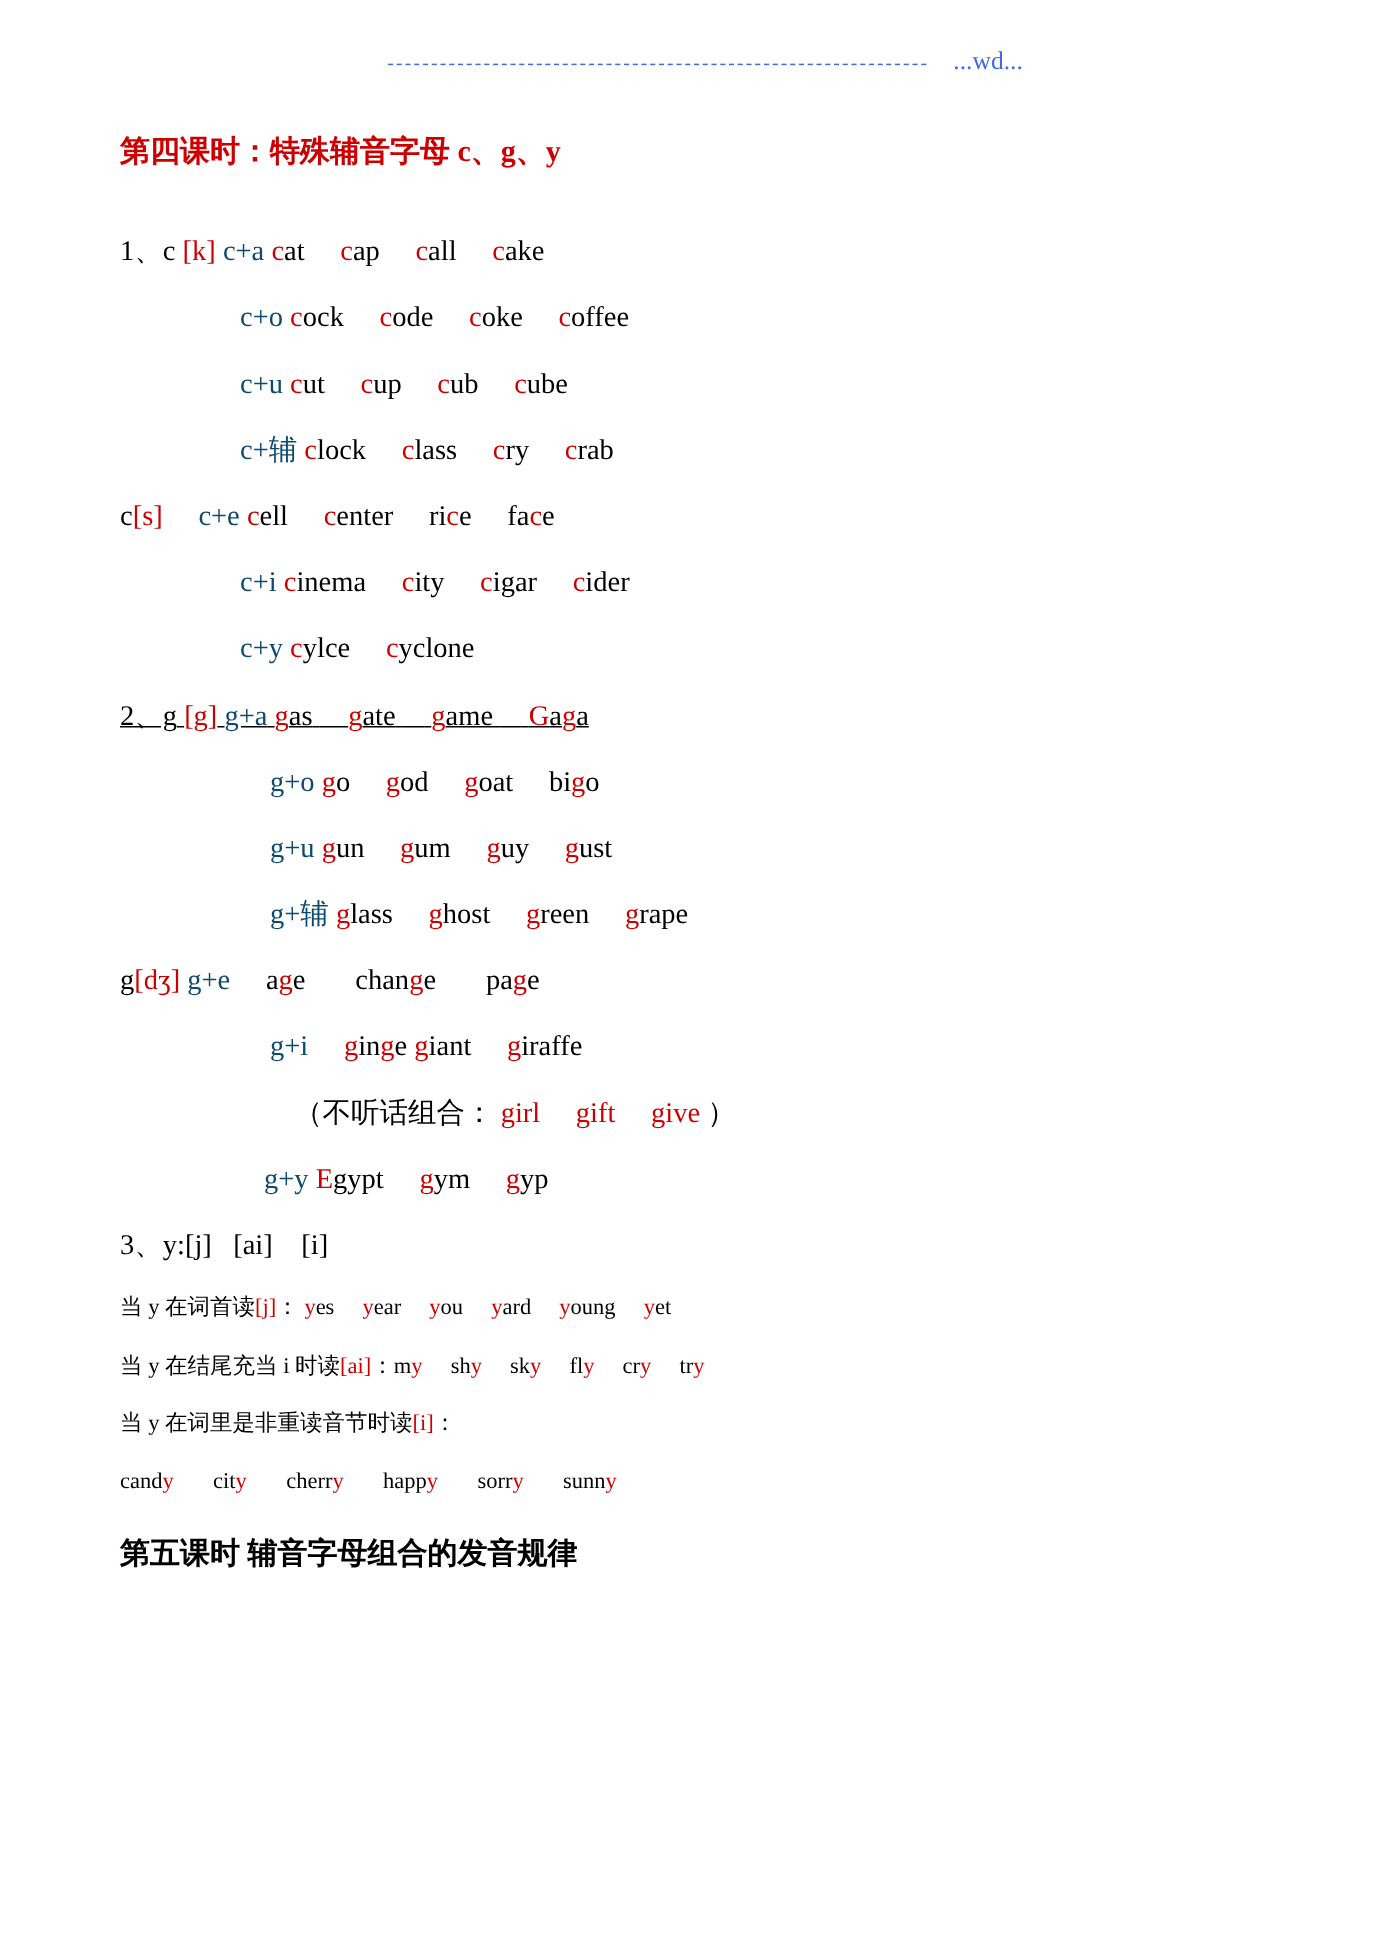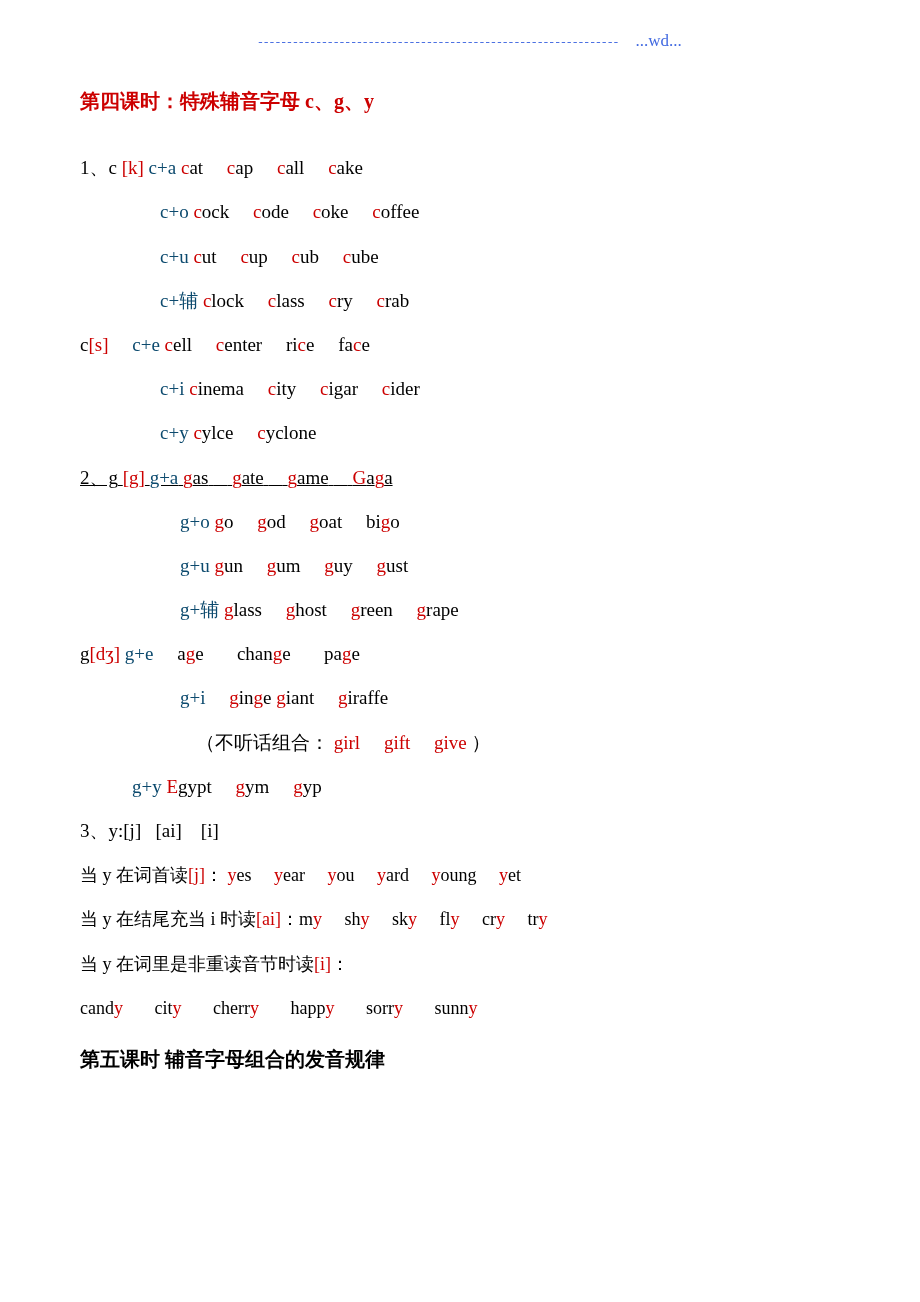--- a/index.html
+++ b/index.html
@@ -21,21 +21,21 @@
       line-height: 1.8;
       font-size: 19px;
     }
     .red { color: #cc0000; }
     .blue { color: #0c4a6e; }
     .black { color: #000; }
     .indent1 { margin-left: 80px; }
     .indent3 { margin-left: 100px; }
     .note-line {
       margin-bottom: 10px;
-      font-size: 18px;
+      font-size: 15px;
       line-height: 1.9;
     }
   </style>
 </head>
 <body>
 
 <div style="text-align:center; margin-bottom:32px;">
   <span style="color:#4169e1; font-size:13px; letter-spacing:1.5px;">--------------------------------------------------------------</span><span style="color:#4169e1; font-size:17px; margin-left:16px;">...wd...</span>
 </div>
 
@@ -189,21 +189,21 @@
 <div class="line" style="margin-left:116px;">
   <span class="black">（不听话组合：</span>
   <span class="red">girl</span>
   <span>&nbsp;&nbsp;&nbsp;</span>
   <span class="red">gift</span>
   <span>&nbsp;&nbsp;&nbsp;</span>
   <span class="red">give</span>
   <span class="black"> ）</span>
 </div>
 
-<div class="line" style="margin-left:52px;">
+<div class="line" style="margin-left:96px;">
   <span class="blue">g+y</span>
   <span class="black"><span class="red">E</span>gypt</span>
   <span>&nbsp;&nbsp;&nbsp;</span>
   <span class="black"><span class="red">g</span>ym</span>
   <span>&nbsp;&nbsp;&nbsp;</span>
   <span class="black"><span class="red">g</span>yp</span>
 </div>
 
 <div class="line" style="margin-top:10px;">
   <span class="black">3、y:[j]&nbsp;&nbsp;&nbsp;[ai]&nbsp;&nbsp;&nbsp;&nbsp;[i]</span>

